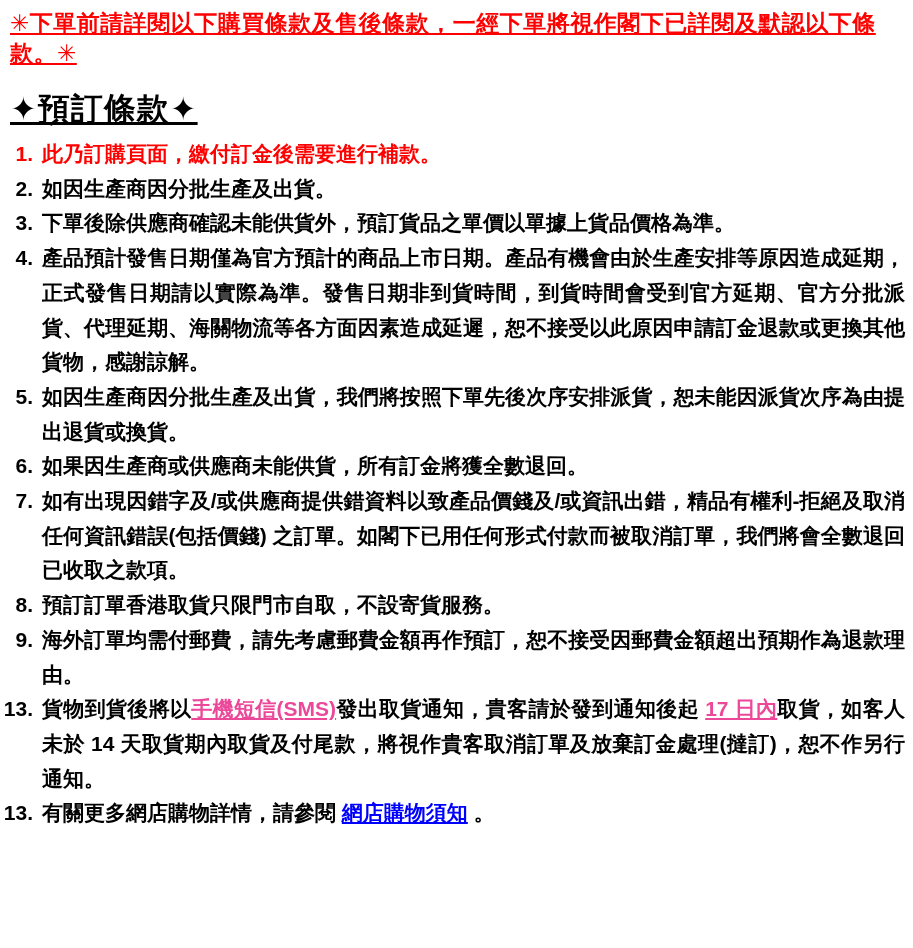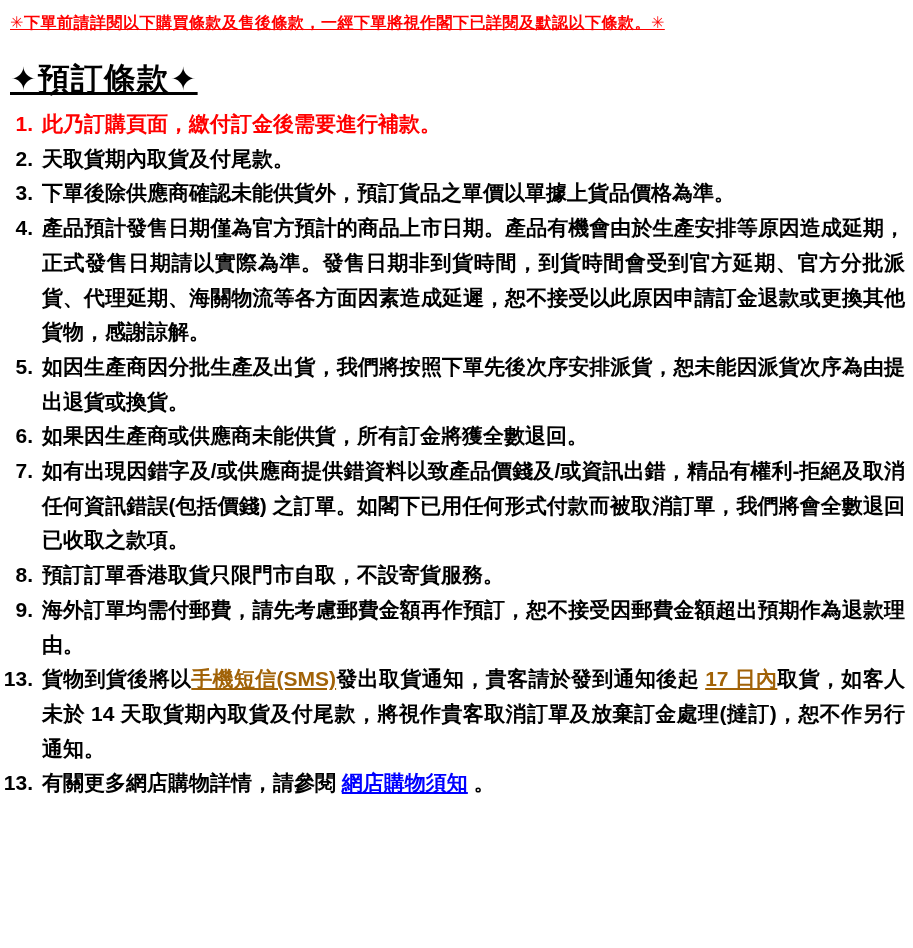--- a/index.html
+++ b/index.html
@@ -7,21 +7,21 @@
     width: 913px;
     height: 948px;
     background: #ffffff;
     color: #000000;
     font-family: "Liberation Sans", "DejaVu Sans", sans-serif;
     font-weight: bold;
     overflow: hidden;
   }
   .notice {
     margin: 8px 10px 0 10px;
-    font-size: 16px;
+    font-size: 23px;
     line-height: 30px;
     color: #ff0000;
     text-decoration: underline;
     letter-spacing: 0.5px;
   }
   .title-row { margin: 26px 0 0 10px; }
   .section-title {
     display: inline-block;
     font-size: 32px;
     line-height: 30px;
@@ -41,40 +41,40 @@
     text-align: right;
     white-space: nowrap;
   }
   .txt {
     flex: 1;
     margin-left: 9px;
     margin-right: 8px;
     text-align: justify;
   }
   .red { color: #ff0000; }
-  .red-u { color: #a16207; text-decoration: underline; }
+  .red-u { color: #ec4899; text-decoration: underline; }
   .link { color: #0000ff; text-decoration: underline; cursor: pointer; }
 </style>
 </head>
 <body>
 
 <div class="notice">✳下單前請詳閱以下購買條款及售後條款，一經下單將視作閣下已詳閱及默認以下條款。✳</div>
 
 <div class="title-row">
   <span class="section-title">✦預訂條款✦</span>
 </div>
 
 <ol class="terms">
   <li>
       <span class="num red">1.</span>
       <span class="txt red">此乃訂購頁面，繳付訂金後需要進行補款。</span>
     </li>
   <li>
       <span class="num">2.</span>
-      <span class="txt">天取貨期內取貨及付尾款。</span>
+      <span class="txt">如因生產商因分批生產及出貨。</span>
     </li>
   <li>
       <span class="num">3.</span>
       <span class="txt">下單後除供應商確認未能供貨外，預訂貨品之單價以單據上貨品價格為準。</span>
     </li>
   <li>
       <span class="num">4.</span>
       <span class="txt">產品預計發售日期僅為官方預計的商品上市日期。產品有機會由於生產安排等原因造成延期，正式發售日期請以實際為準。發售日期非到貨時間，到貨時間會受到官方延期、官方分批派貨、代理延期、海關物流等各方面因素造成延遲，恕不接受以此原因申請訂金退款或更換其他貨物，感謝諒解。</span>
     </li>
   <li>

